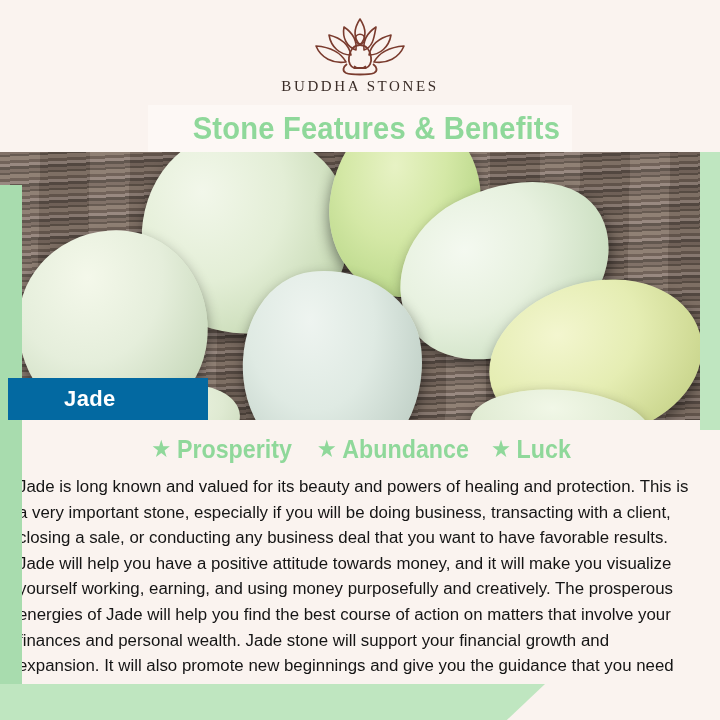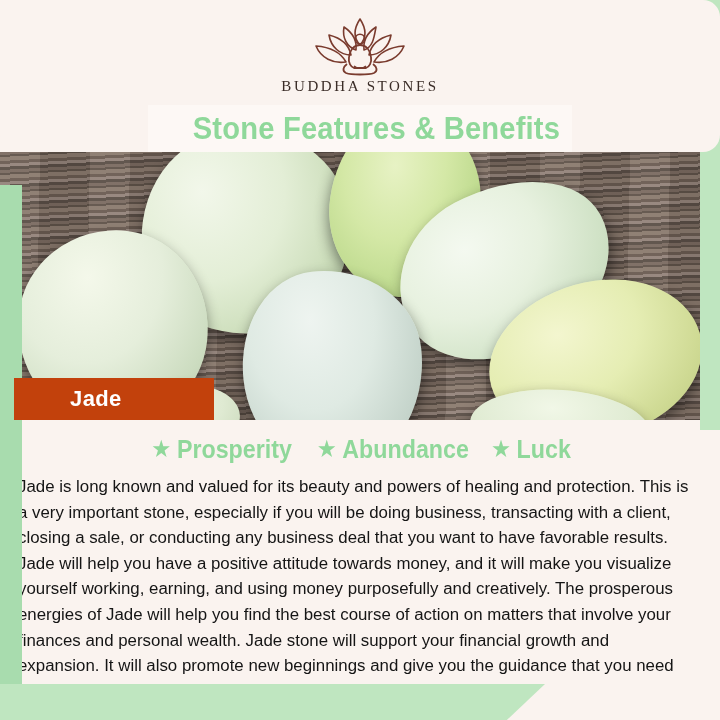--- a/index.html
+++ b/index.html
@@ -57,21 +57,20 @@
     z-index: 6;
     clip-path: polygon(0 0, 100% 0, 93% 100%, 0 100%);
   }
 
   
   .header {
     position: relative;
     z-index: 8;
     height: 152px;
     background: #faf3ef;
-    border-radius: 17px;
   }
   .logo-wrap {
     display: flex;
     flex-direction: column;
     align-items: center;
     justify-content: flex-start;
     padding-top: 14px;
   }
   .logo-mark {
     width: 118px;
@@ -195,25 +194,25 @@
   .s8 { 
     left: 470px; top: 238px; width: 180px; height: 75px;
     border-radius: 50%;
     background: radial-gradient(ellipse at 45% 25%, #f1f7e7 0%, #e1ecd4 55%, #c7d8b6 100%);
     transform: rotate(4deg);
   }
 
   
   .jade-banner {
     position: absolute;
-    left: 14px;
+    left: 8px;
     top: 378px;
     width: 200px;
     height: 42px;
-    background: #c2410c;
+    background: #0369a1;
     display: flex;
     align-items: center;
     z-index: 7;
   }
   .jade-label {
     margin-left: 56px;
     color: #ffffff;
     font-size: 22px;
     font-weight: bold;
     letter-spacing: 0.4px;

